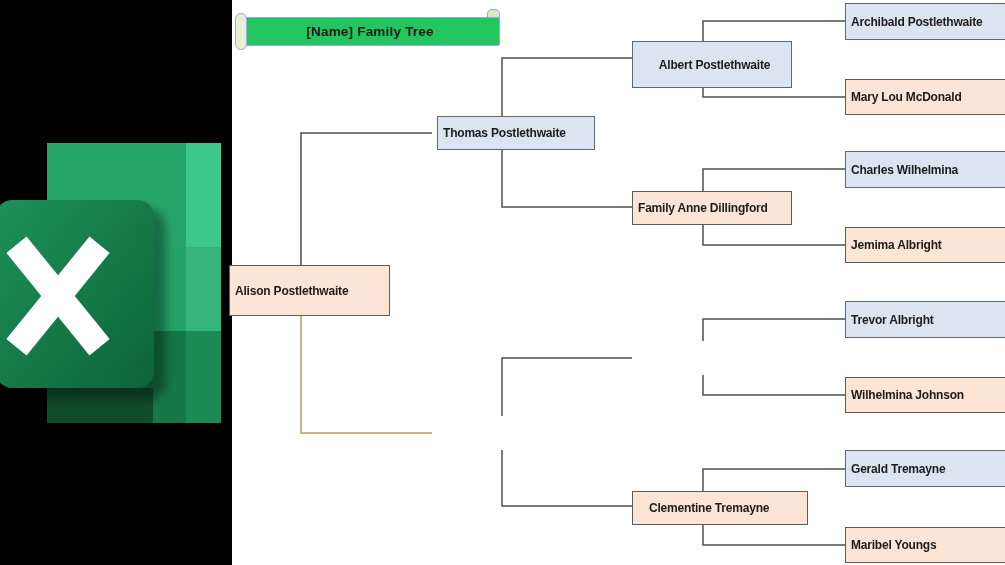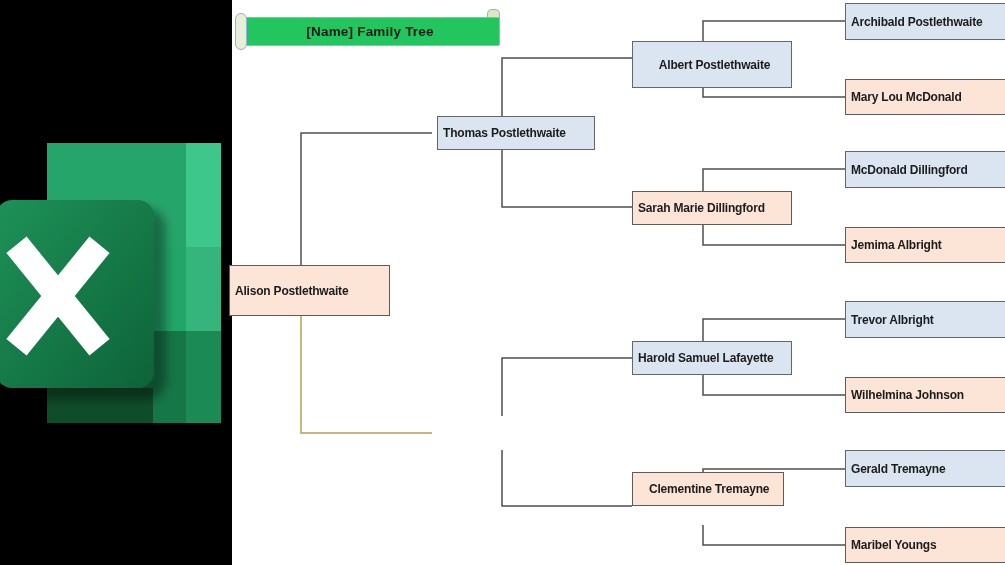--- a/index.html
+++ b/index.html
@@ -42,21 +42,21 @@
   .node.male{background:#dbe5f1;border-color:#60676f;}
   .node.female{background:#fce4d6;border-color:#5f5b58;}
 
   
   .n-alison{left:229px;top:265px;width:161px;height:51px;}
   .n-thomas{left:437px;top:116px;width:158px;height:34px;}
   .n-marie{left:432px;top:416px;width:158px;height:34px;}
   .n-albert{left:632px;top:41px;width:160px;height:47px;justify-content:center;}
   .n-sarah{left:632px;top:191px;width:160px;height:34px;}
   .n-harold{left:632px;top:341px;width:160px;height:34px;}
-  .n-clementine{left:632px;top:472px;width:152px;height:34px;padding-left:16px;}
+  .n-clementine{left:632px;top:491px;width:176px;height:34px;padding-left:16px;}
   .n-archibald{left:845px;top:3px;width:170px;height:37px;}
   .n-marylou{left:845px;top:79px;width:170px;height:36px;}
   .n-charles{left:845px;top:151px;width:170px;height:37px;}
   .n-jemima{left:845px;top:227px;width:170px;height:36px;}
   .n-trevor{left:845px;top:301px;width:170px;height:37px;}
   .n-wilhelmina{left:845px;top:377px;width:170px;height:36px;}
   .n-gerald{left:845px;top:450px;width:170px;height:37px;}
   .n-maribel{left:845px;top:527px;width:170px;height:36px;}
 </style>
 </head>
@@ -127,37 +127,34 @@
   </div>
 
   <div class="node male n-thomas">
     <span>Thomas Postlethwaite</span>
   </div>
 
   <div class="node male n-albert">
     <span>Albert Postlethwaite</span>
   </div>
   <div class="node female n-sarah">
-    <span>Sarah Marie Dillingford</span>
-  </div>
-  <div class="node male n-harold">
-    <span>Harold Samuel Lafayette</span>
+    <span>Family Anne Dillingford</span>
   </div>
   <div class="node female n-clementine">
     <span>Clementine Tremayne</span>
   </div>
 
   <div class="node male n-archibald">
     <span>Archibald Postlethwaite</span>
   </div>
   <div class="node female n-marylou">
     <span>Mary Lou McDonald</span>
   </div>
   <div class="node male n-charles">
-    <span>McDonald Dillingford</span>
+    <span>Charles Wilhelmina</span>
   </div>
   <div class="node female n-jemima">
     <span>Jemima Albright</span>
   </div>
   <div class="node male n-trevor">
     <span>Trevor Albright</span>
   </div>
   <div class="node female n-wilhelmina">
     <span>Wilhelmina Johnson</span>
   </div>

